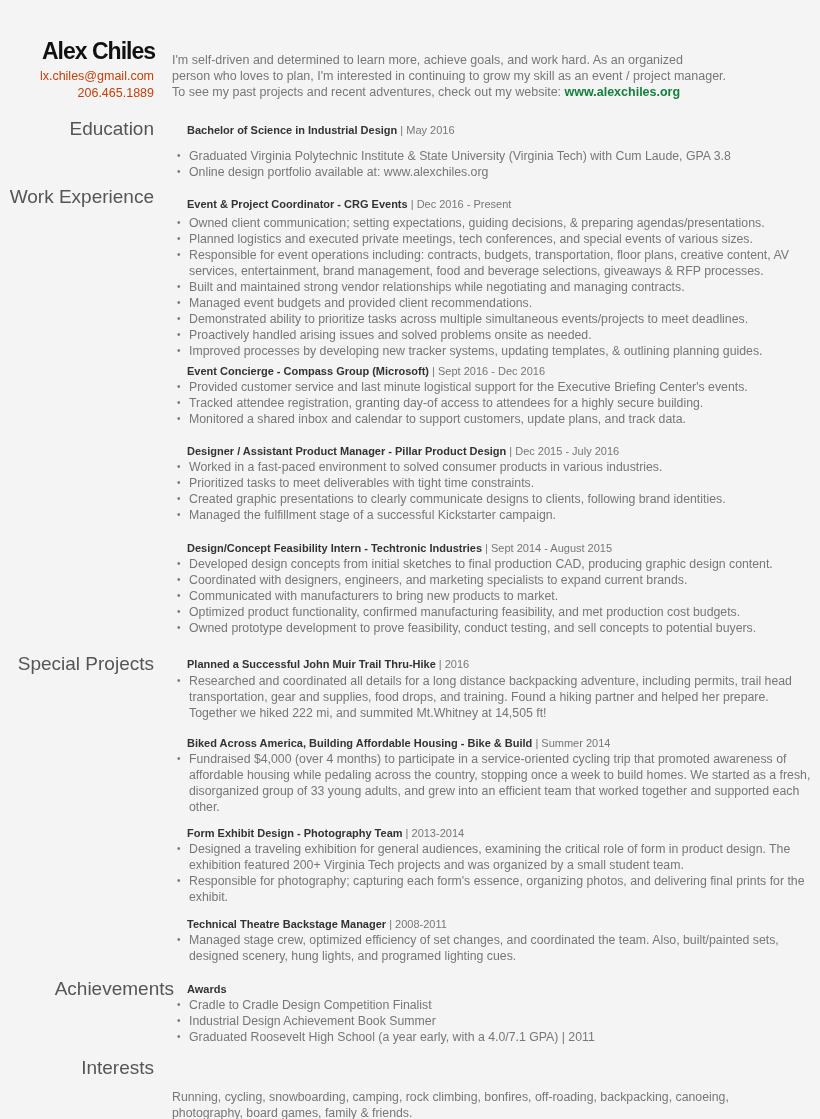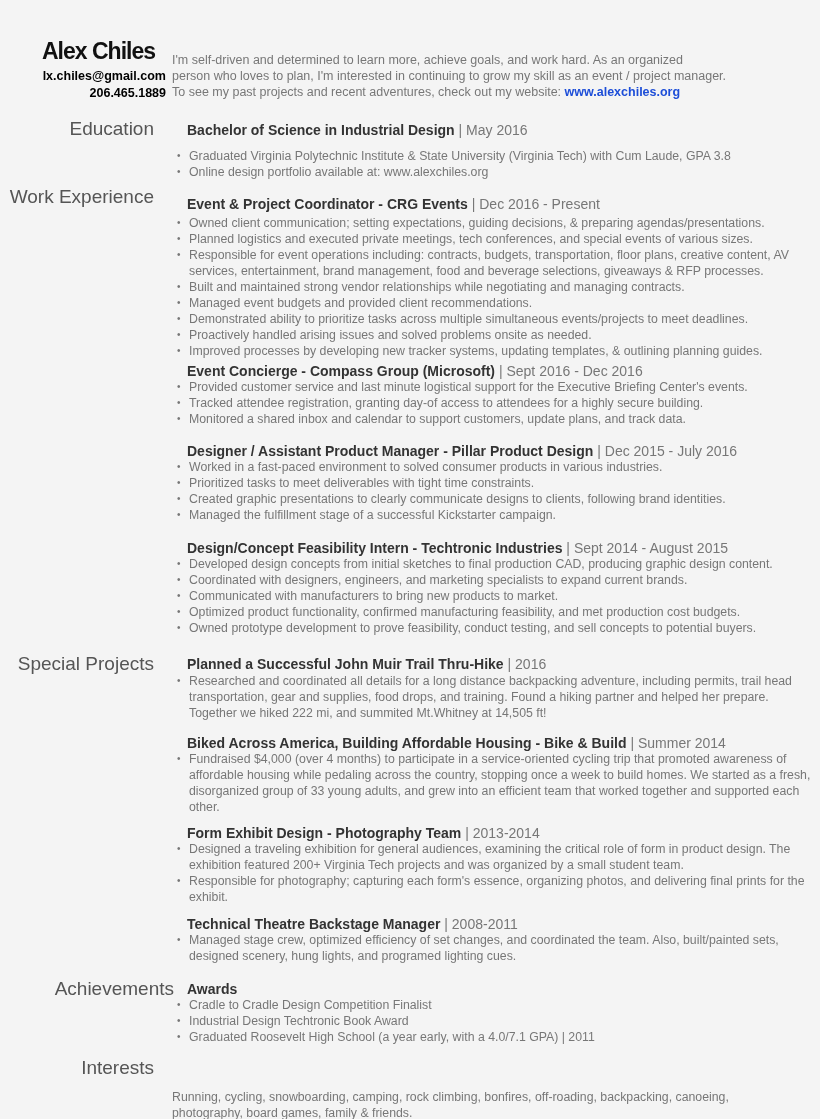--- a/index.html
+++ b/index.html
@@ -8,31 +8,31 @@
     font-family:"Liberation Sans", sans-serif; color:#666;
     position:relative;
   }
   .abs { position:absolute; }
   .name {
     left:12px; top:34px; width:143px; text-align:right;
     font-size:23px; font-weight:bold; color:#111; letter-spacing:-1px; line-height:34px;
     white-space:nowrap;
   }
   .contact {
-    left:12px; width:154px; text-align:right; font-size:12.5px; font-weight:bold; color:#000000; line-height:16px;
+    left:0; width:154px; text-align:right; font-size:12.5px; font-weight:normal; color:#c2410c; line-height:16px;
   }
   .intro {
     left:172px; top:52px; width:640px; font-size:12.5px; line-height:16px; color:#777;
   }
-  .intro b { color:#1d4ed8; }
+  .intro b { color:#15803d; }
   .section-label {
     left:0; width:154px; text-align:right; font-size:19px; color:#555; line-height:20px; white-space:nowrap;
   }
   .block { left:172px; width:645px; }
-  .entry-head { font-size:14px; line-height:16px; color:#333; white-space:nowrap;padding-left:15px; }
+  .entry-head { font-size:11px; line-height:16px; color:#333; white-space:nowrap;padding-left:15px; }
   .entry-head .title { font-weight:bold; color:#333; }
   .entry-head .date { color:#777; }
   ul { margin:0; padding:0; list-style:none; }
   li {
     position:relative; padding-left:17px; font-size:12.3px; line-height:16px; color:#777;
   }
   li::before {
     content:"\2022"; position:absolute; left:5px; top:0; color:#777; font-size:10px;
   }
   .plain { font-size:12.3px; line-height:16px; color:#777;margin-top:29px; }
@@ -134,19 +134,19 @@
   <ul>
     <li>Managed stage crew, optimized efficiency of set changes, and coordinated the team. Also, built/painted sets, designed scenery, hung lights, and programed lighting cues.</li>
   </ul>
 </div>
 
 <div class="abs section-label" style="top:979px;margin-left:20px;">Achievements</div>
 <div class="abs block" style="top:981px;">
   <div class="entry-head"><span class="title">Awards</span></div>
   <ul>
     <li>Cradle to Cradle Design Competition Finalist</li>
-    <li>Industrial Design Techtronic Book Award</li>
+    <li>Industrial Design Achievement Book Summer</li>
     <li>Graduated Roosevelt High School (a year early, with a 4.0/7.1 GPA)  | 2011</li>
   </ul>
 </div>
 
 <div class="abs section-label" style="top:1058px;">Interests</div>
 <div class="abs block plain" style="top:1060px; width:610px;">Running, cycling, snowboarding, camping, rock climbing, bonfires, off-roading, backpacking, canoeing, photography, board games, family &amp; friends.</div>
 
 </body></html>

